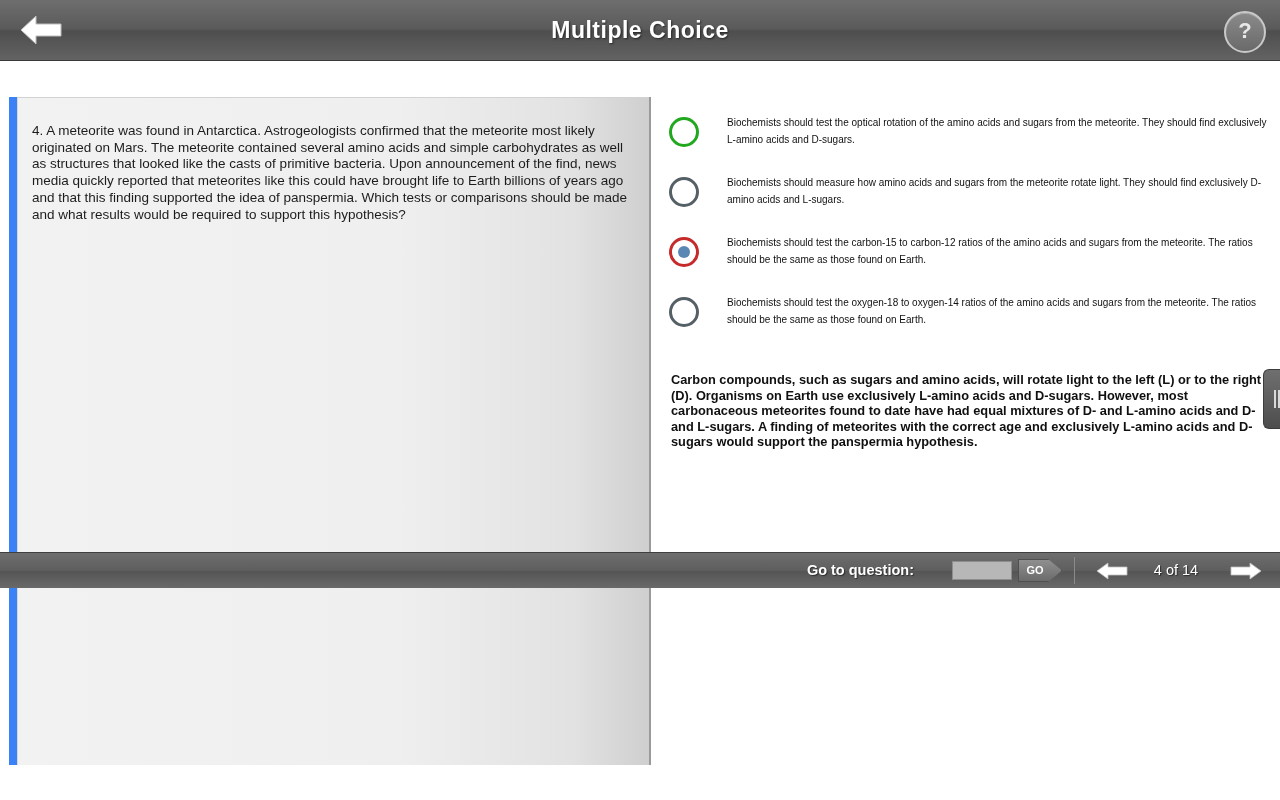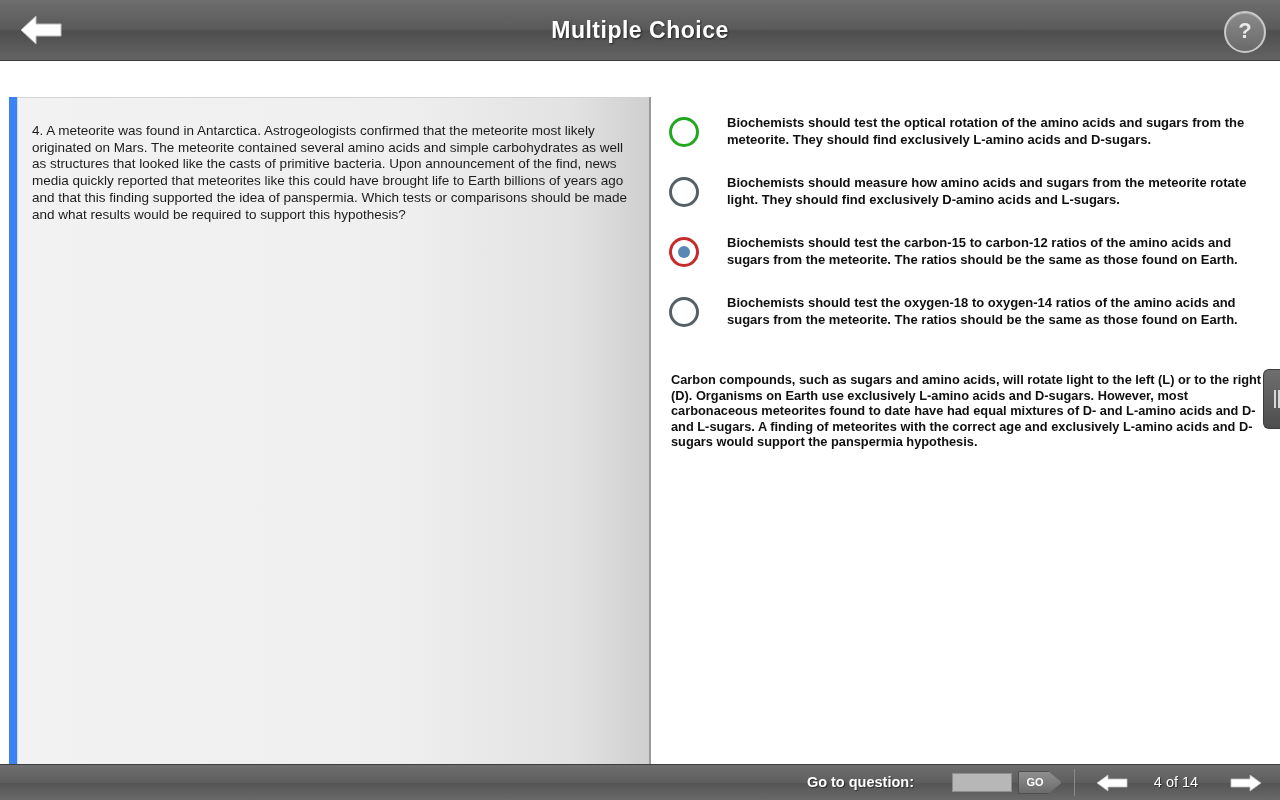--- a/index.html
+++ b/index.html
@@ -8,21 +8,21 @@
     width: 1280px;
     height: 800px;
     overflow: hidden;
     font-family: "Liberation Sans", sans-serif;
     background: #ffffff;
   }
 
   #app {
     position: relative;
     width: 1280px;
-    height: 800px;
+    height: 588px;
     background: #ffffff;
     border-radius: 14px;
   }
 
   
   .topbar {
     position: absolute;
     left: 0; top: 0;
     width: 1280px; height: 60px;
     background: linear-gradient(to bottom, #6e6e6e 0%, #5a5a5a 48%, #4e4e4e 52%, #636363 100%);
@@ -144,22 +144,22 @@
     position: absolute;
     left: 6px; top: 6px;
     width: 12px; height: 12px;
     border-radius: 50%;
     background: #5b87b5;
   }
   .choice-text {
     position: absolute;
     left: 62px; top: -2px;
     width: 546px;
-    font-size: 13px;
-    font-weight: bold;
+    font-size: 10px;
+    font-weight: normal;
     line-height: 16.8px;
     color: #101010;
   }
 
   .explanation {
     position: absolute;
     left: 20px; top: 275px;
     width: 592px;
     font-size: 12.8px;
     font-weight: bold;

